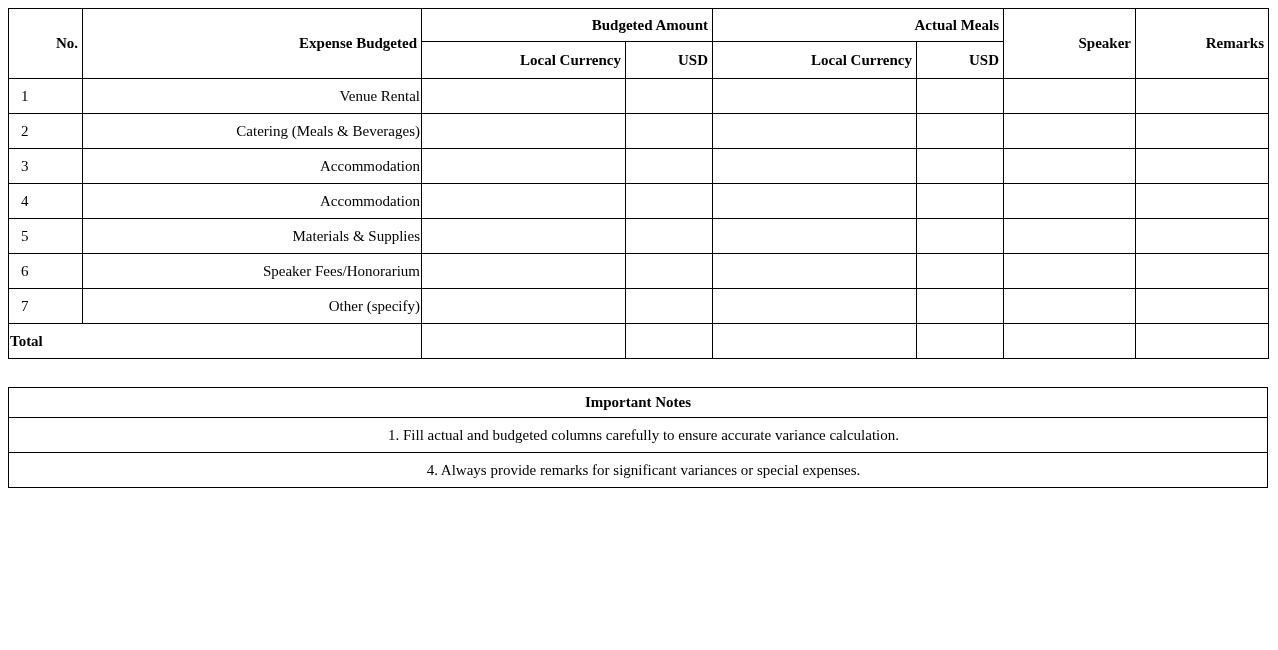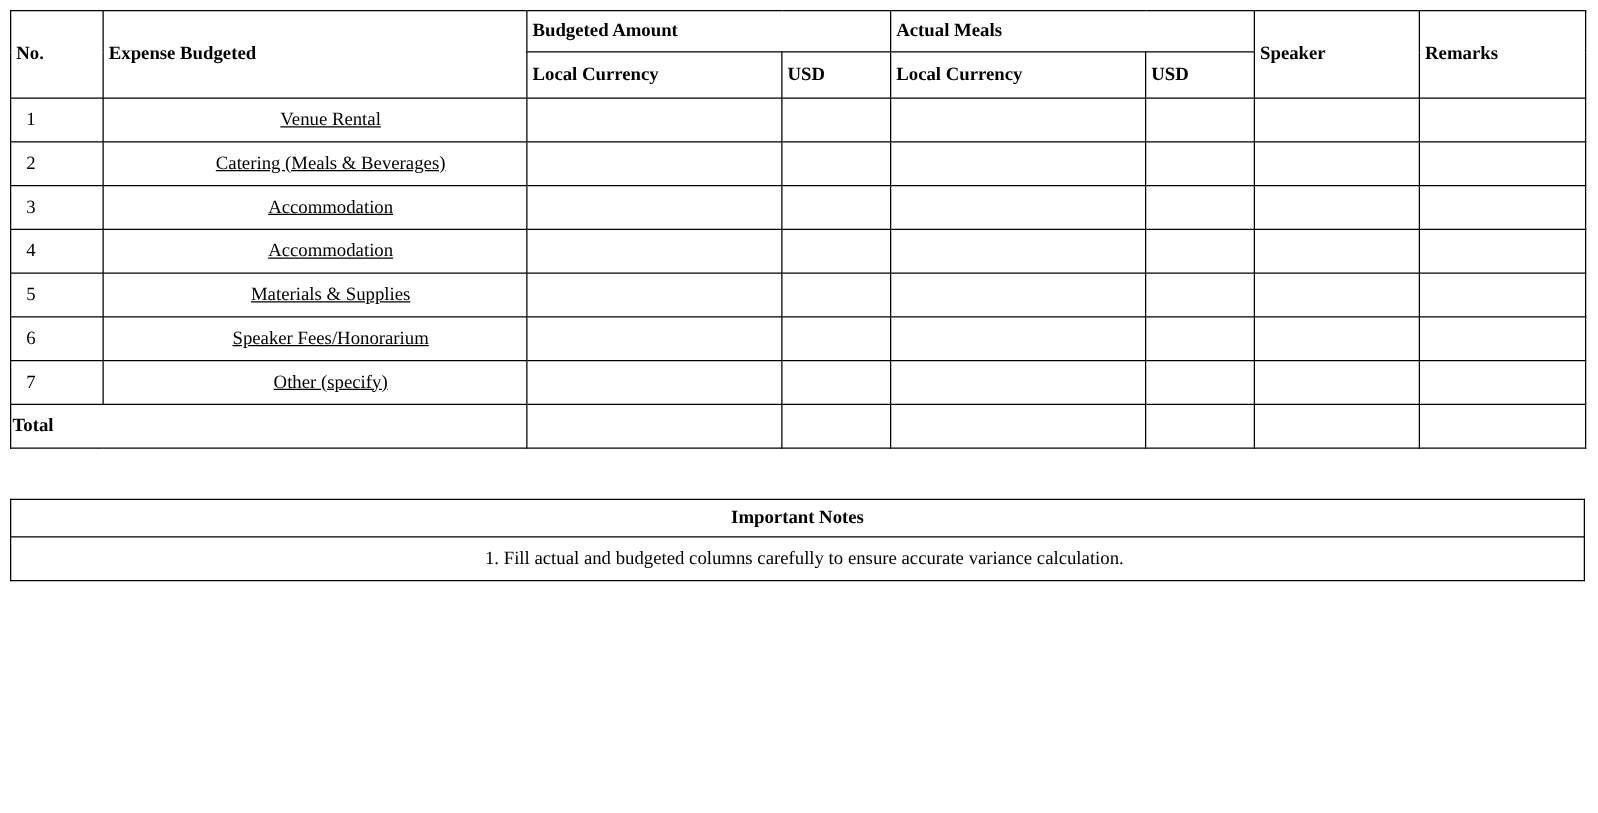--- a/index.html
+++ b/index.html
@@ -23,33 +23,33 @@
   td, th {
     border: 1px solid #000000;
     font-size: 15px;
     vertical-align: middle;
     overflow: hidden;
     white-space: nowrap;
   }
   
   .expense-table th {
     font-weight: bold;
-    text-align: left;
+    text-align: right;
     padding: 0 4px;
   }
   .expense-table .hdr-row-1 { height: 33px; }
   .expense-table .hdr-row-2 { height: 37px; }
   .expense-table .data-row  { height: 35px; }
   .expense-table .total-row { height: 35px; }
   .cell-no       { padding-left: 12px; text-align: left; }
-  .cell-category { padding-left: 26px; text-align: center; text-decoration: underline; }
+  .cell-category { padding-left: 26px; text-align: right; }
   .cell-empty    { }
   .total-label   { font-weight: bold; text-align: left; }
   
-  .notes-table { margin-top: 40px; }
+  .notes-table { margin-top: 28px; }
   .notes-table .notes-header-row { height: 30px; }
   .notes-table .notes-header-row td {
     font-weight: bold;
     text-align: center;
   }
   .notes-table .note-row { height: 35px; }
   .notes-table .note-row td {
     text-align: center;
     padding-left: 12px;
   }
@@ -170,16 +170,19 @@
   </table>
 
   <table class="notes-table">
     <tbody>
       <tr class="notes-header-row">
         <td>Important Notes</td>
       </tr>
       <tr class="note-row">
         <td>1. Fill actual and budgeted columns carefully to ensure accurate variance calculation.</td>
       </tr>
+      <tr class="note-row">
+        <td>4. Always provide remarks for significant variances or special expenses.</td>
+      </tr>
     </tbody>
   </table>
 
 </div>
 
 </body></html>

